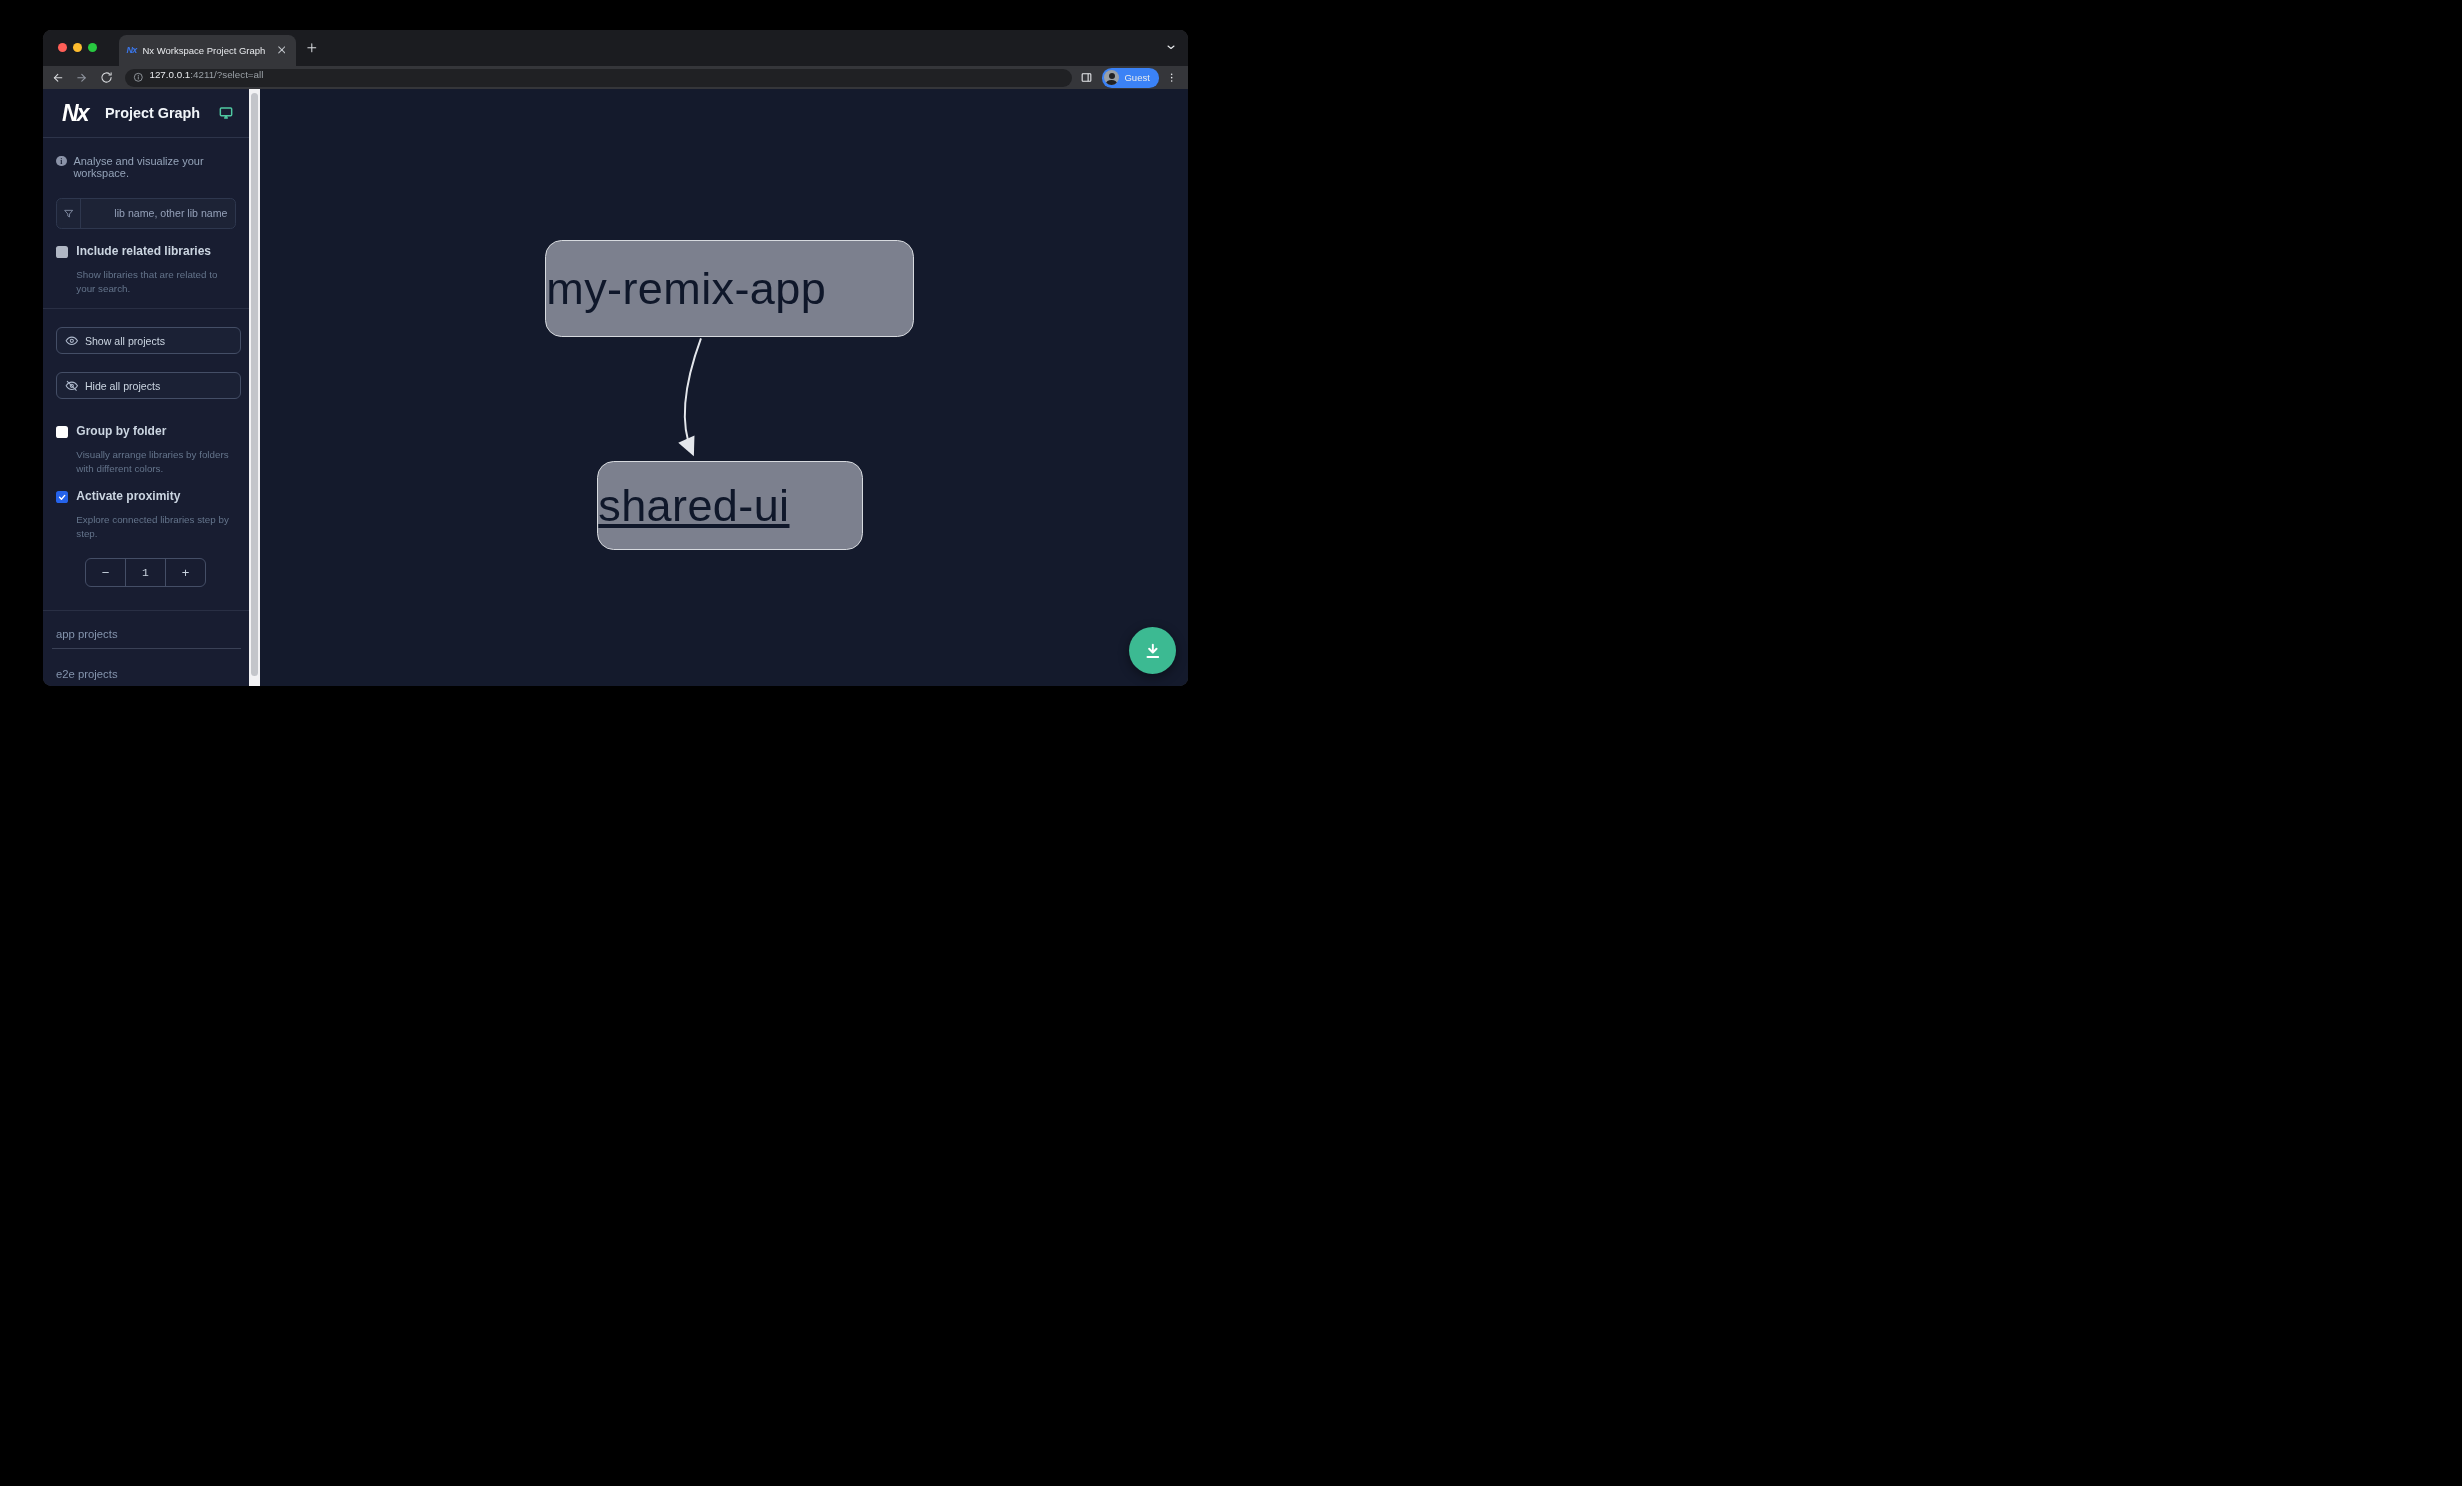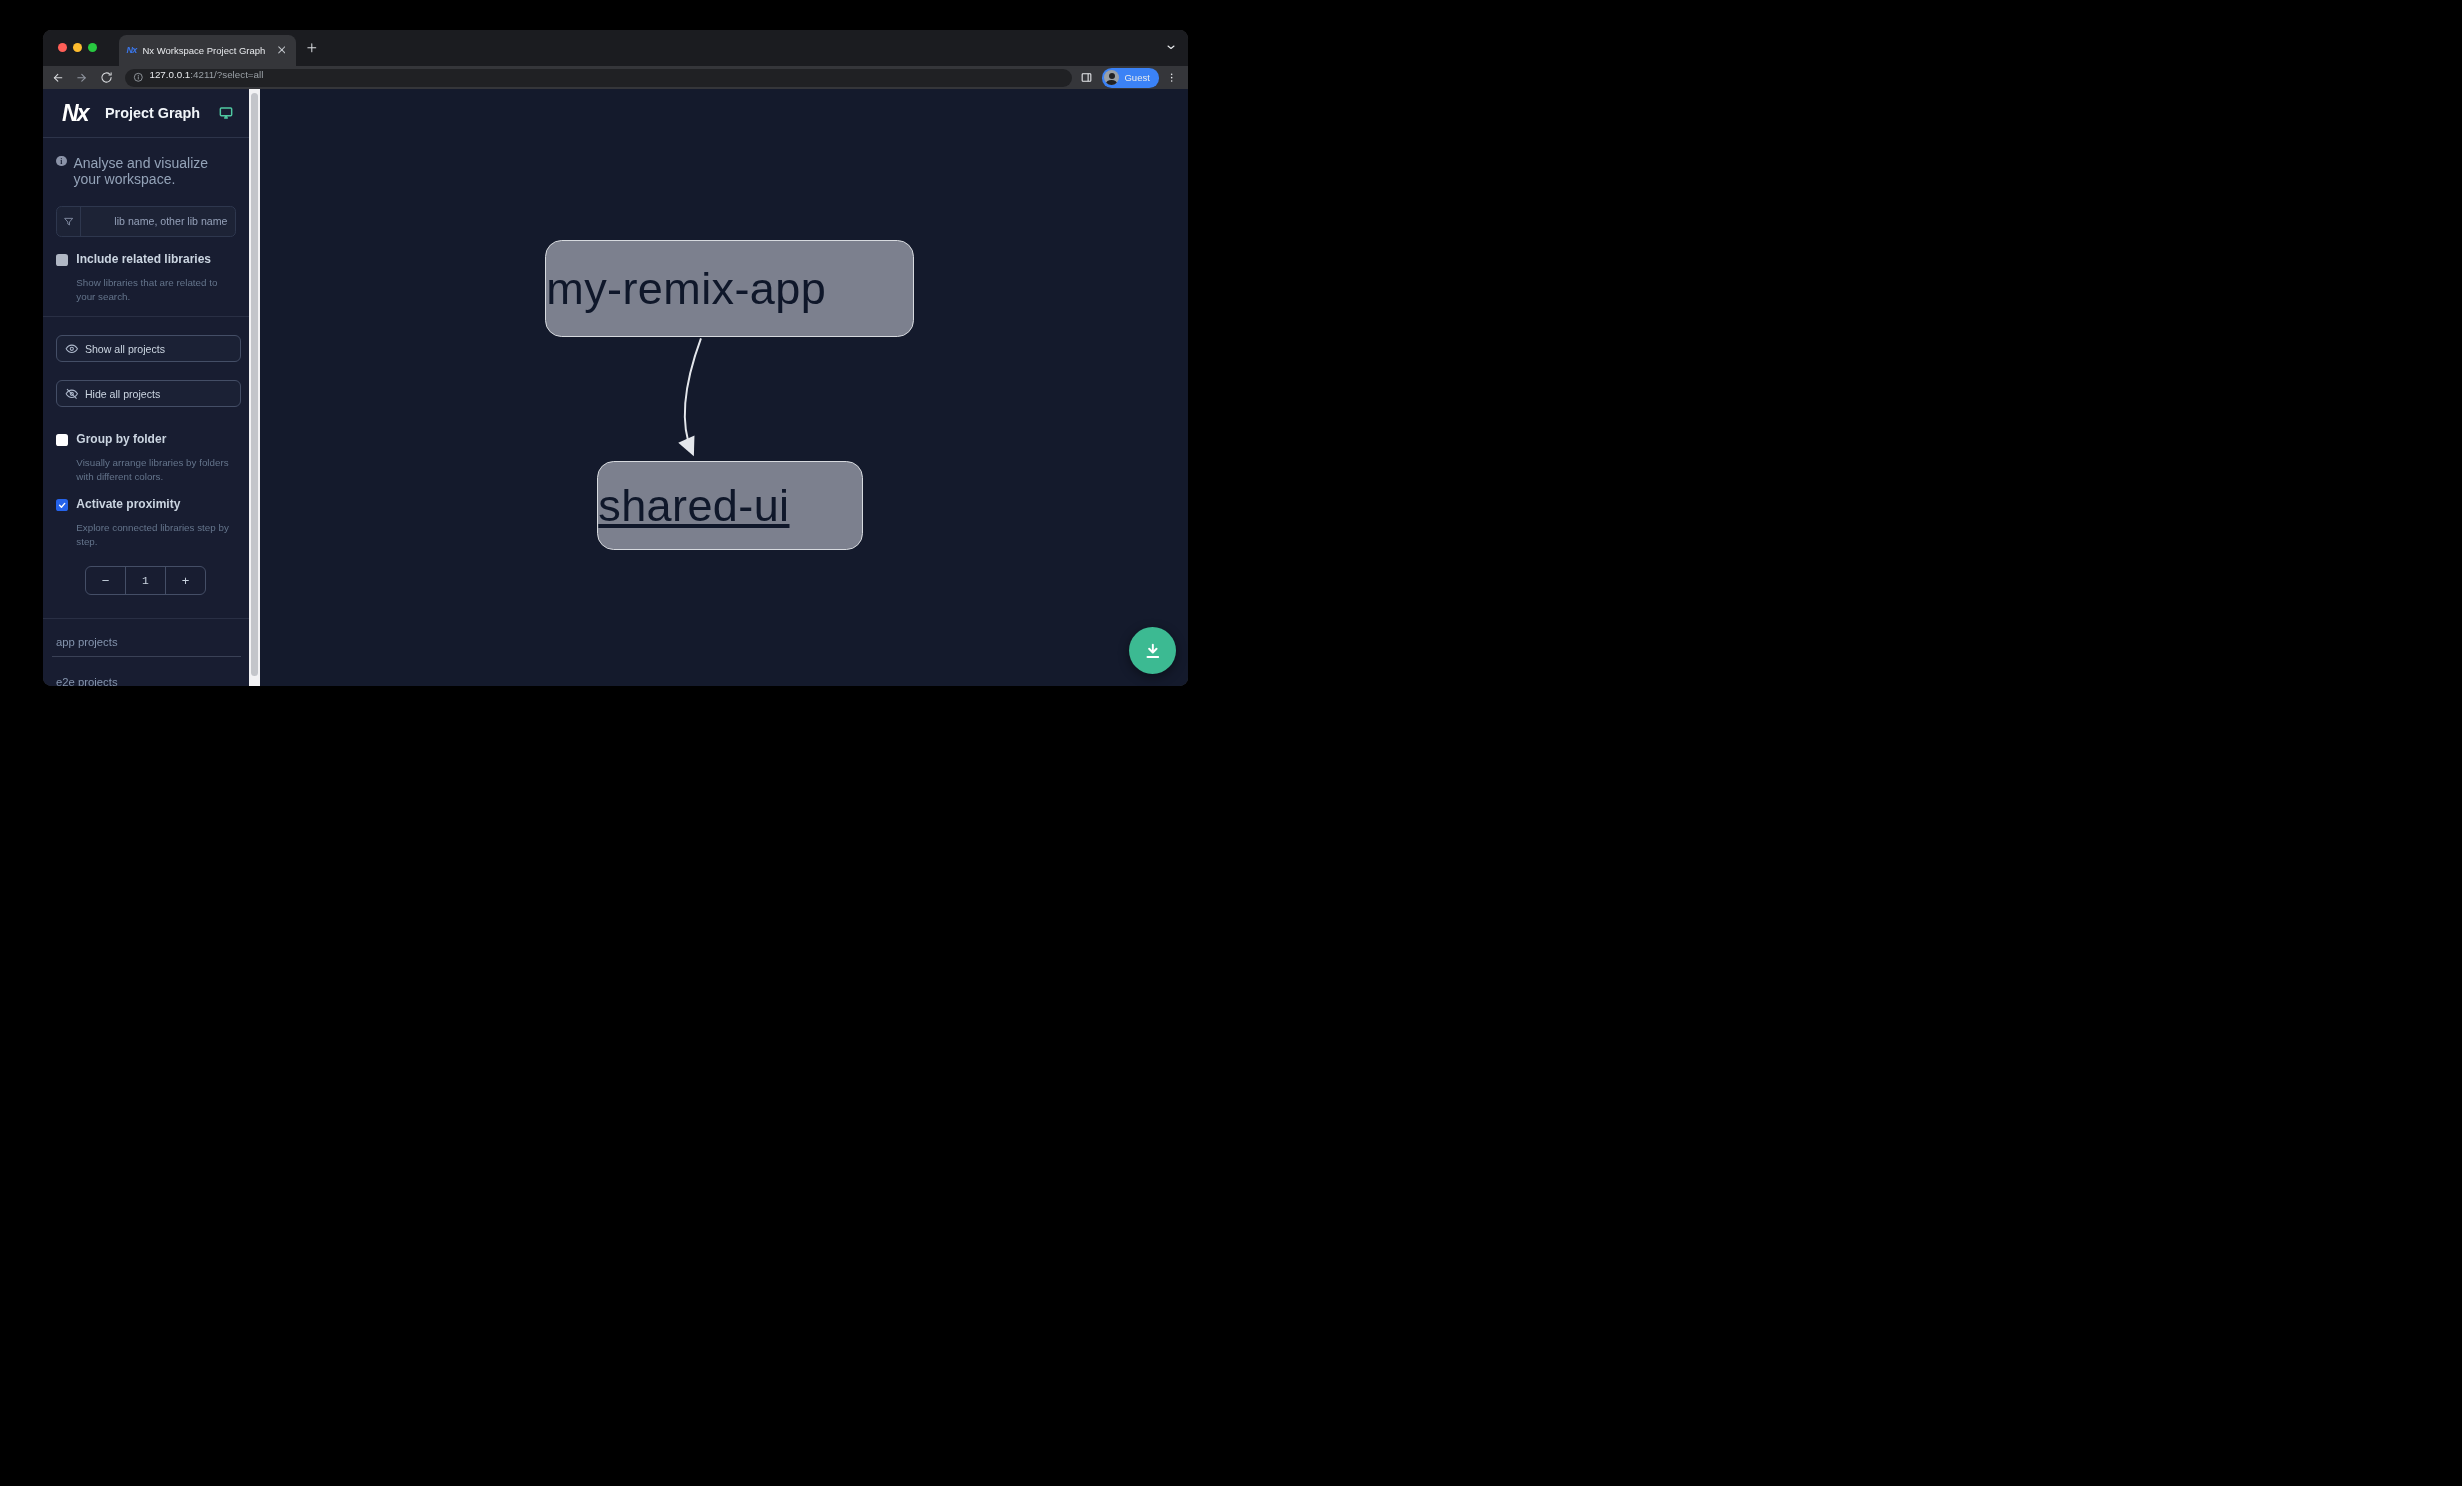--- a/index.html
+++ b/index.html
@@ -49,21 +49,21 @@
   .sb-header{height:48px;display:flex;align-items:center;padding:0 0 0 19px;
              border-bottom:0.8px solid rgba(100,116,139,.28);flex:0 0 auto;}
   .nxlogo{font-size:23px;font-weight:800;color:#fff;letter-spacing:-1.9px;font-style:italic;}
   .sb-title{font-size:14.4px;font-weight:700;color:#f1f5f9;margin-left:17.4px;}
   .monitor{margin-left:18px;color:#4fc9a1;display:flex;}
   .sb-body{flex:1;padding:0 13px;overflow:hidden;}
   .inforow{margin-top:16.6px;display:flex;align-items:flex-start;gap:6.8px;}
   .infoicon{width:10.6px;height:10.6px;border-radius:50%;background:#8b93a8;color:#181d31;
             font-size:7.6px;font-weight:800;display:flex;align-items:center;justify-content:center;
             font-family:"Liberation Serif",serif;flex:0 0 auto;margin-top:0.8px;}
-  .tagline{font-size:14px;color:#94a3b8;}
+  .tagline{font-size:11px;color:#94a3b8;}
   .filter{margin-top:19px;height:29px;background:#1d2336;border:0.8px solid #2e374e;border-radius:5.3px;
           display:flex;align-items:center;overflow:hidden;}
   .filter .fic{width:23.4px;display:flex;align-items:center;justify-content:center;color:#8c97ad;
                border-right:0.8px solid #2e374e;height:100%;flex:0 0 auto;}
   .filter input{flex:1;background:transparent;border:0;outline:0;padding:0 7.6px;font-size:10.6px;
                 color:#cbd5e1;font-family:"Liberation Sans",sans-serif;min-width:0;text-align:right;}
   .filter input::placeholder{color:#94a0b8;opacity:1;}
   .cbrow{display:flex;gap:8.3px;align-items:flex-start;}
   .cb{width:12px;height:12px;border-radius:2.6px;flex:0 0 auto;margin-top:0.8px;}
   .cb.gray{background:#b0b7c4;}

